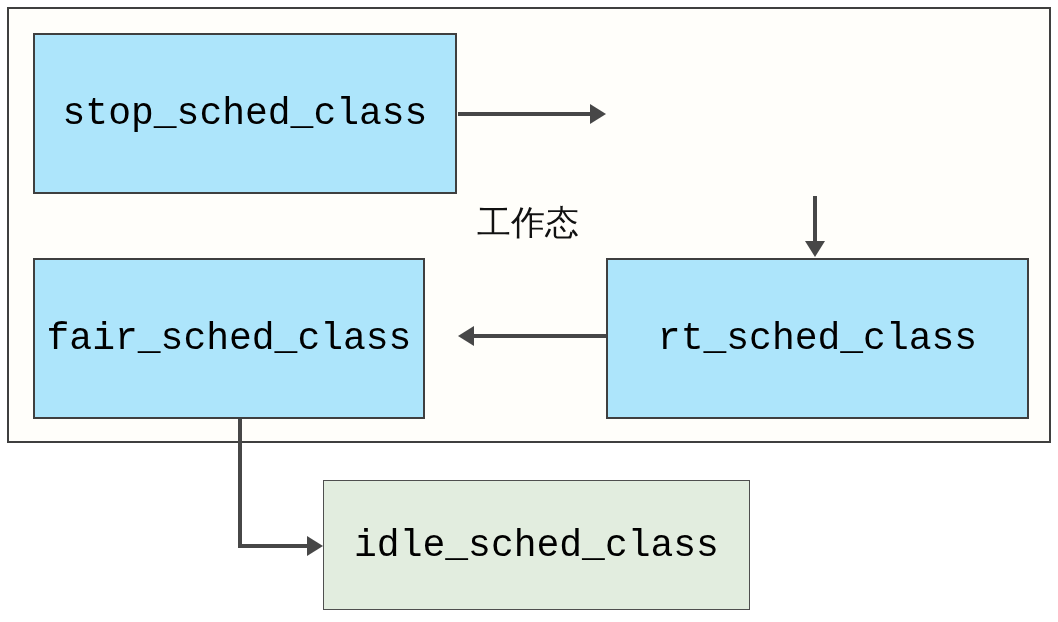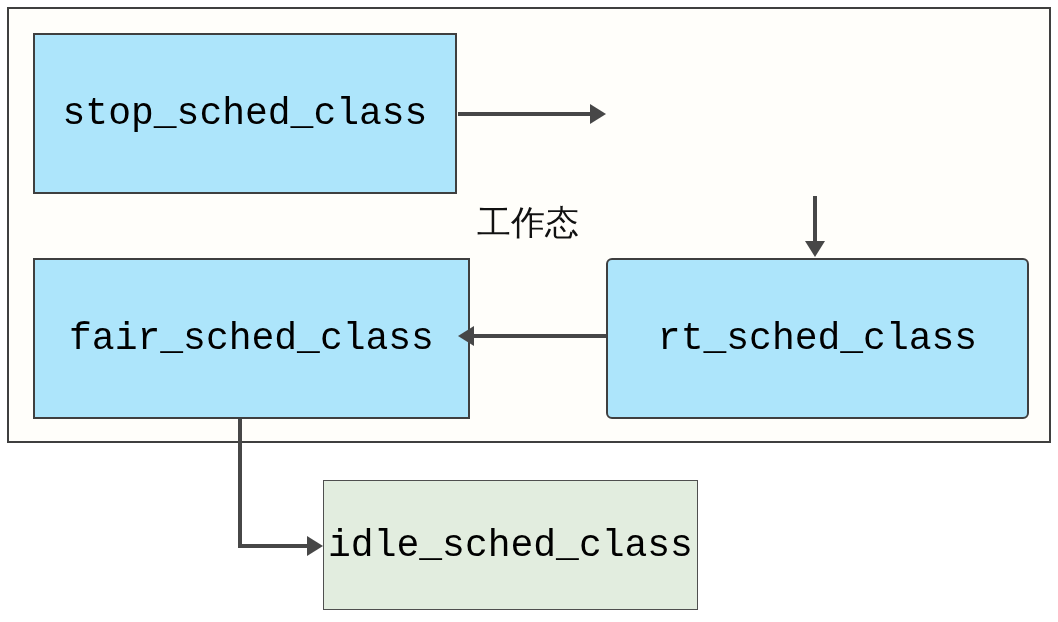--- a/index.html
+++ b/index.html
@@ -20,24 +20,24 @@
     position:absolute;
     box-sizing:border-box;
     border:2px solid #3f3f3f;
     background:#ade5fb;
     display:flex;align-items:center;justify-content:center;
     font-size:38px;color:#000000;
     white-space:nowrap;
   }
   .node-stop{left:33px;top:33px;width:424px;height:161px;}
   .node-dl{left:606px;top:33px;width:423px;height:161px;}
-  .node-fair{left:33px;top:258px;width:437px;height:161px;}
-  .node-rt{left:606px;top:258px;width:423px;height:161px;border-radius:6px;}
+  .node-fair{left:33px;top:258px;width:392px;height:161px;}
+  .node-rt{left:606px;top:258px;width:423px;height:161px;}
   .node-idle{
-    left:323px;top:480px;width:375px;height:130px;
+    left:323px;top:480px;width:427px;height:130px;
     background:#e2eddf;border:1px solid #4f4f4f;
   }
   .group-label{
     position:absolute;left:455px;top:200px;width:146px;
     text-align:center;
     font-family:"DejaVu Serif","Liberation Serif",serif;
     font-weight:normal;font-size:34px;color:#111111;
     white-space:nowrap;
   }
   .line{position:absolute;background:#474747;}

